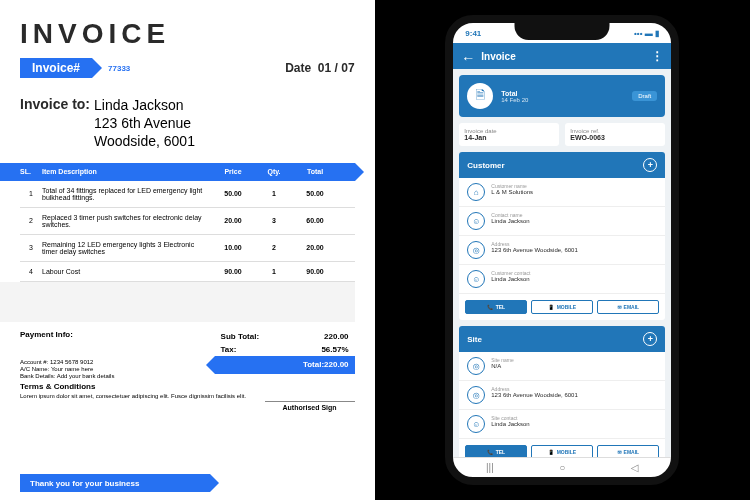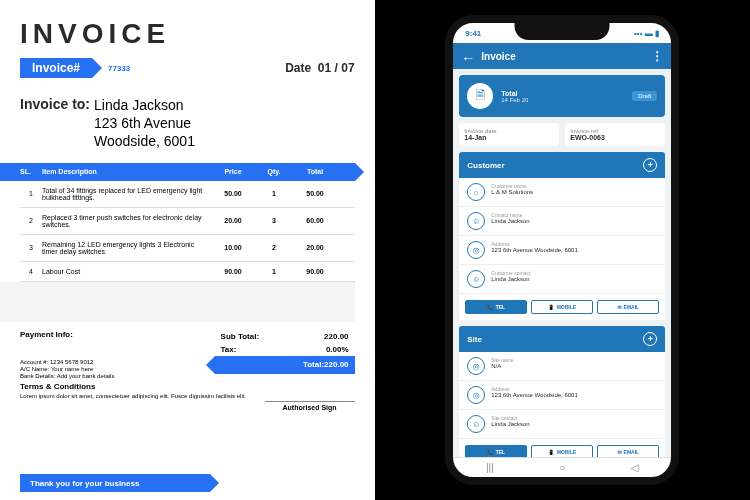--- a/index.html
+++ b/index.html
@@ -129,21 +129,21 @@
       <div>A/C Name:   Your name here</div>
       <div>Bank Details:   Add your bank details</div>
     </div>
     <div class="totals">
       <div class="row">
           <span>Sub Total:</span>
           <span>220.00</span>
         </div>
       <div class="row">
           <span>Tax:</span>
-          <span>0.00%</span>
+          <span>56.57%</span>
         </div>
       <div class="totalrow">
           <span>Total:</span>
           <span>220.00</span>
         </div>
     </div>
   </div>
   <div class="terms">
     <h3>Terms &amp; Conditions</h3>
     <div>Lorem ipsum dolor sit amet, consectetuer adipiscing elit. Fusce dignissim facilisis elit.</div>

